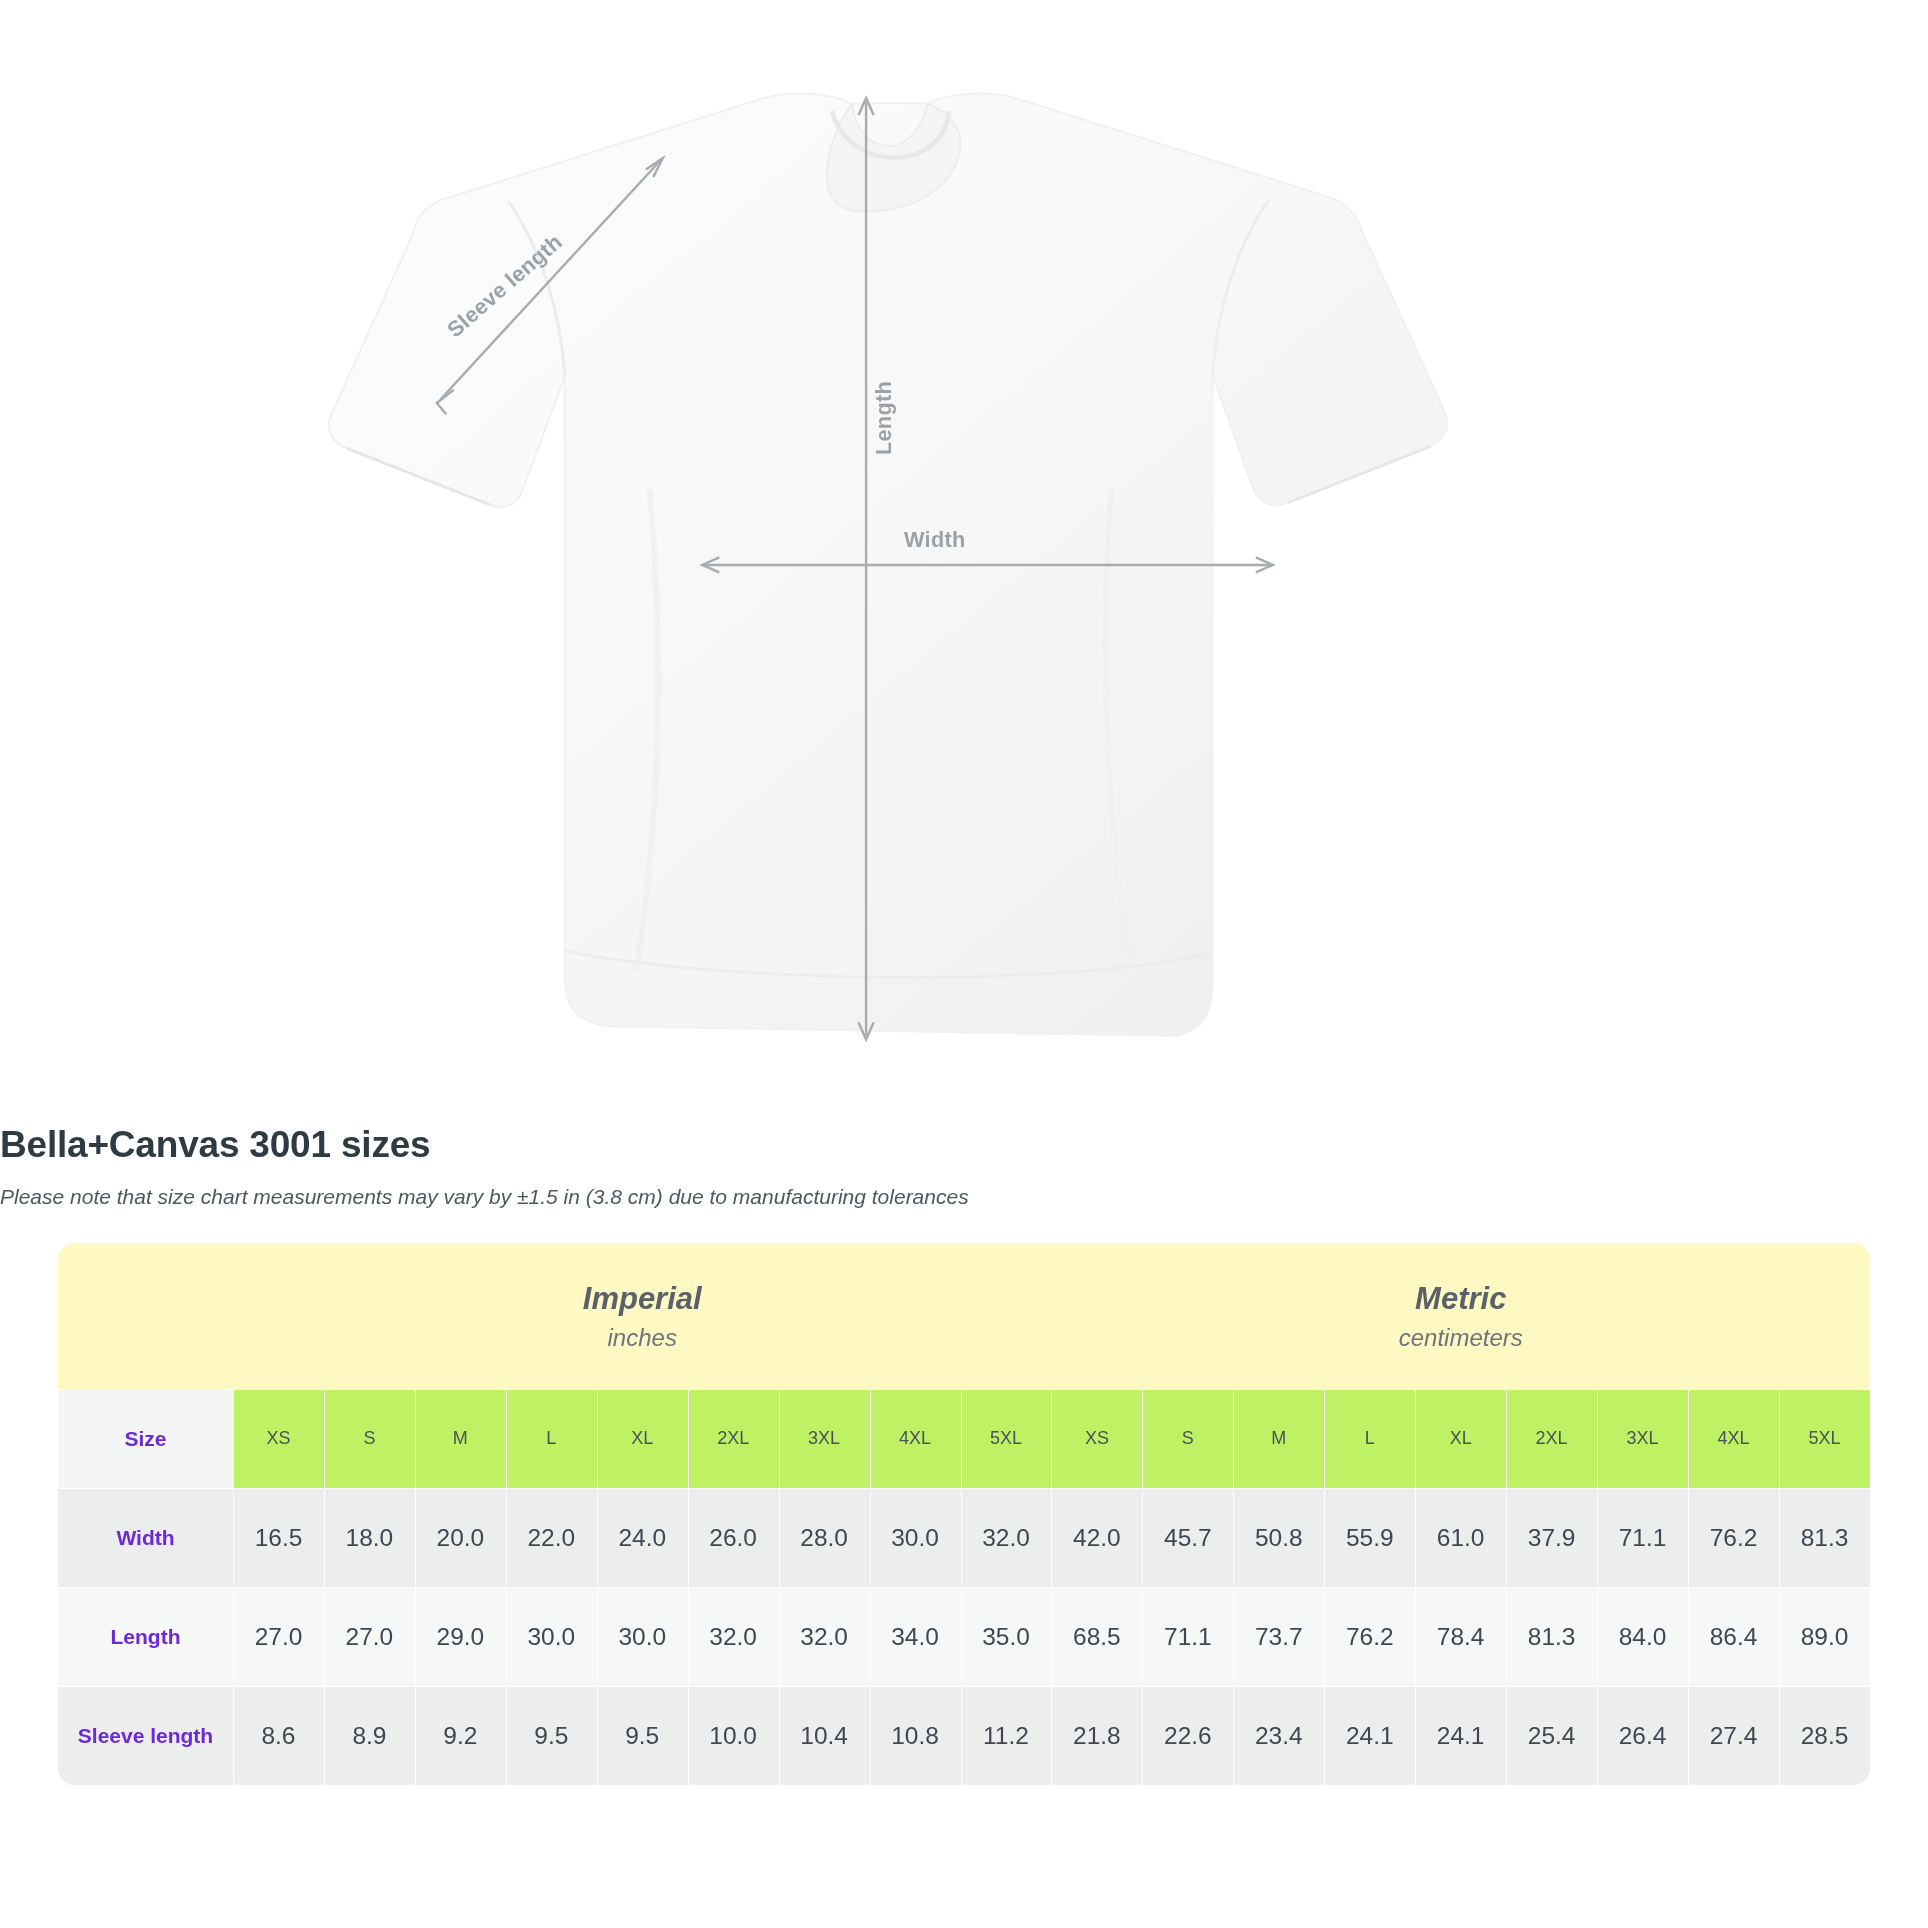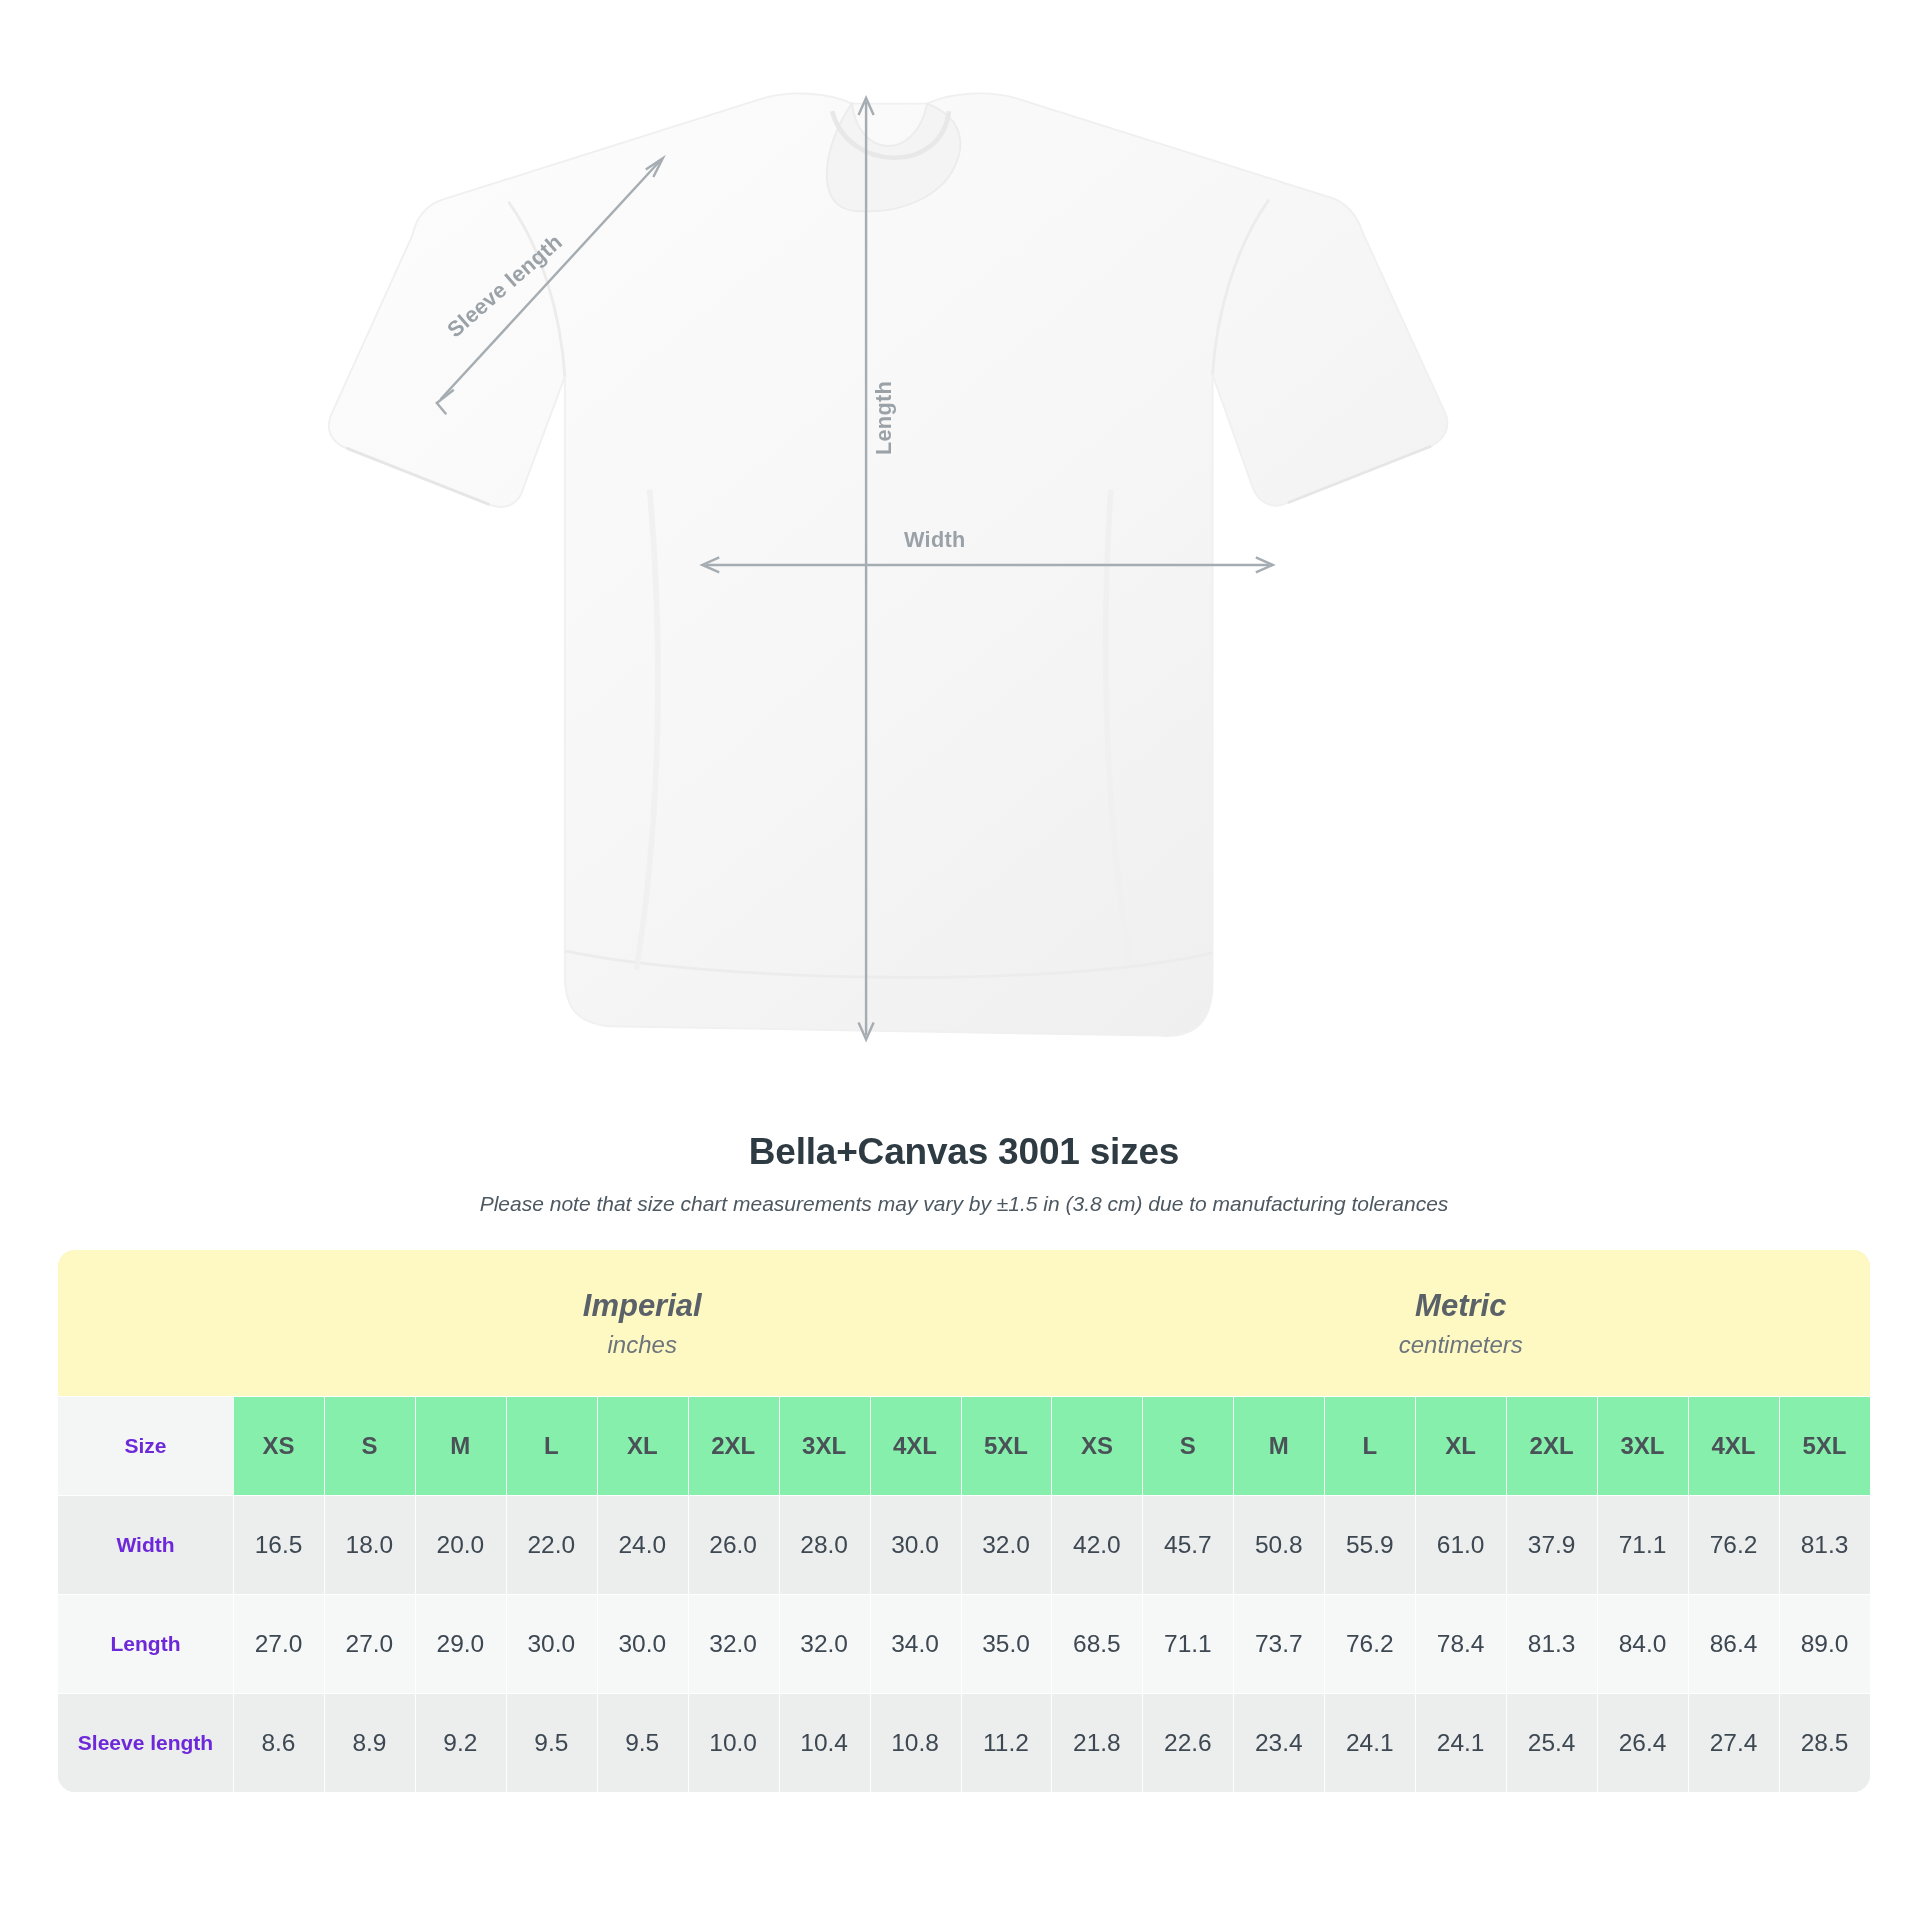--- a/index.html
+++ b/index.html
@@ -44,22 +44,22 @@
     left: 847px; top: 405px;
     transform: rotate(-90deg);
     transform-origin: center center;
   }
   #label-width {
     left: 904px; top: 527px;
   }
 
   
   #title-block {
-    text-align: center;
-    margin-top: 20px;
+    text-align: left;
+    margin-top: 13px;
   }
   #chart-title {
     font-size: 37px;
     font-weight: bold;
     color: #2f3b43;
     letter-spacing: -0.2px;
   }
   #chart-note {
     font-size: 21px;
     font-style: italic;
@@ -98,23 +98,23 @@
   }
   .unit-sub {
     font-size: 24px;
     font-style: italic;
     color: #6d757c;
     margin-top: 5.6px;
   }
   
   .size-row td {
     height: 99px;
-    background: #86efac;
-    font-size: 24px;
-    font-weight: bold;
+    background: #bef264;
+    font-size: 18px;
+    font-weight: normal;
     color: #4a5258;
   }
   .size-row td.rowhead {
     background: #f4f5f5;
   }
   
   .data-row td {
     height: 99px;
     font-size: 24.5px;
     color: #3d4852;

